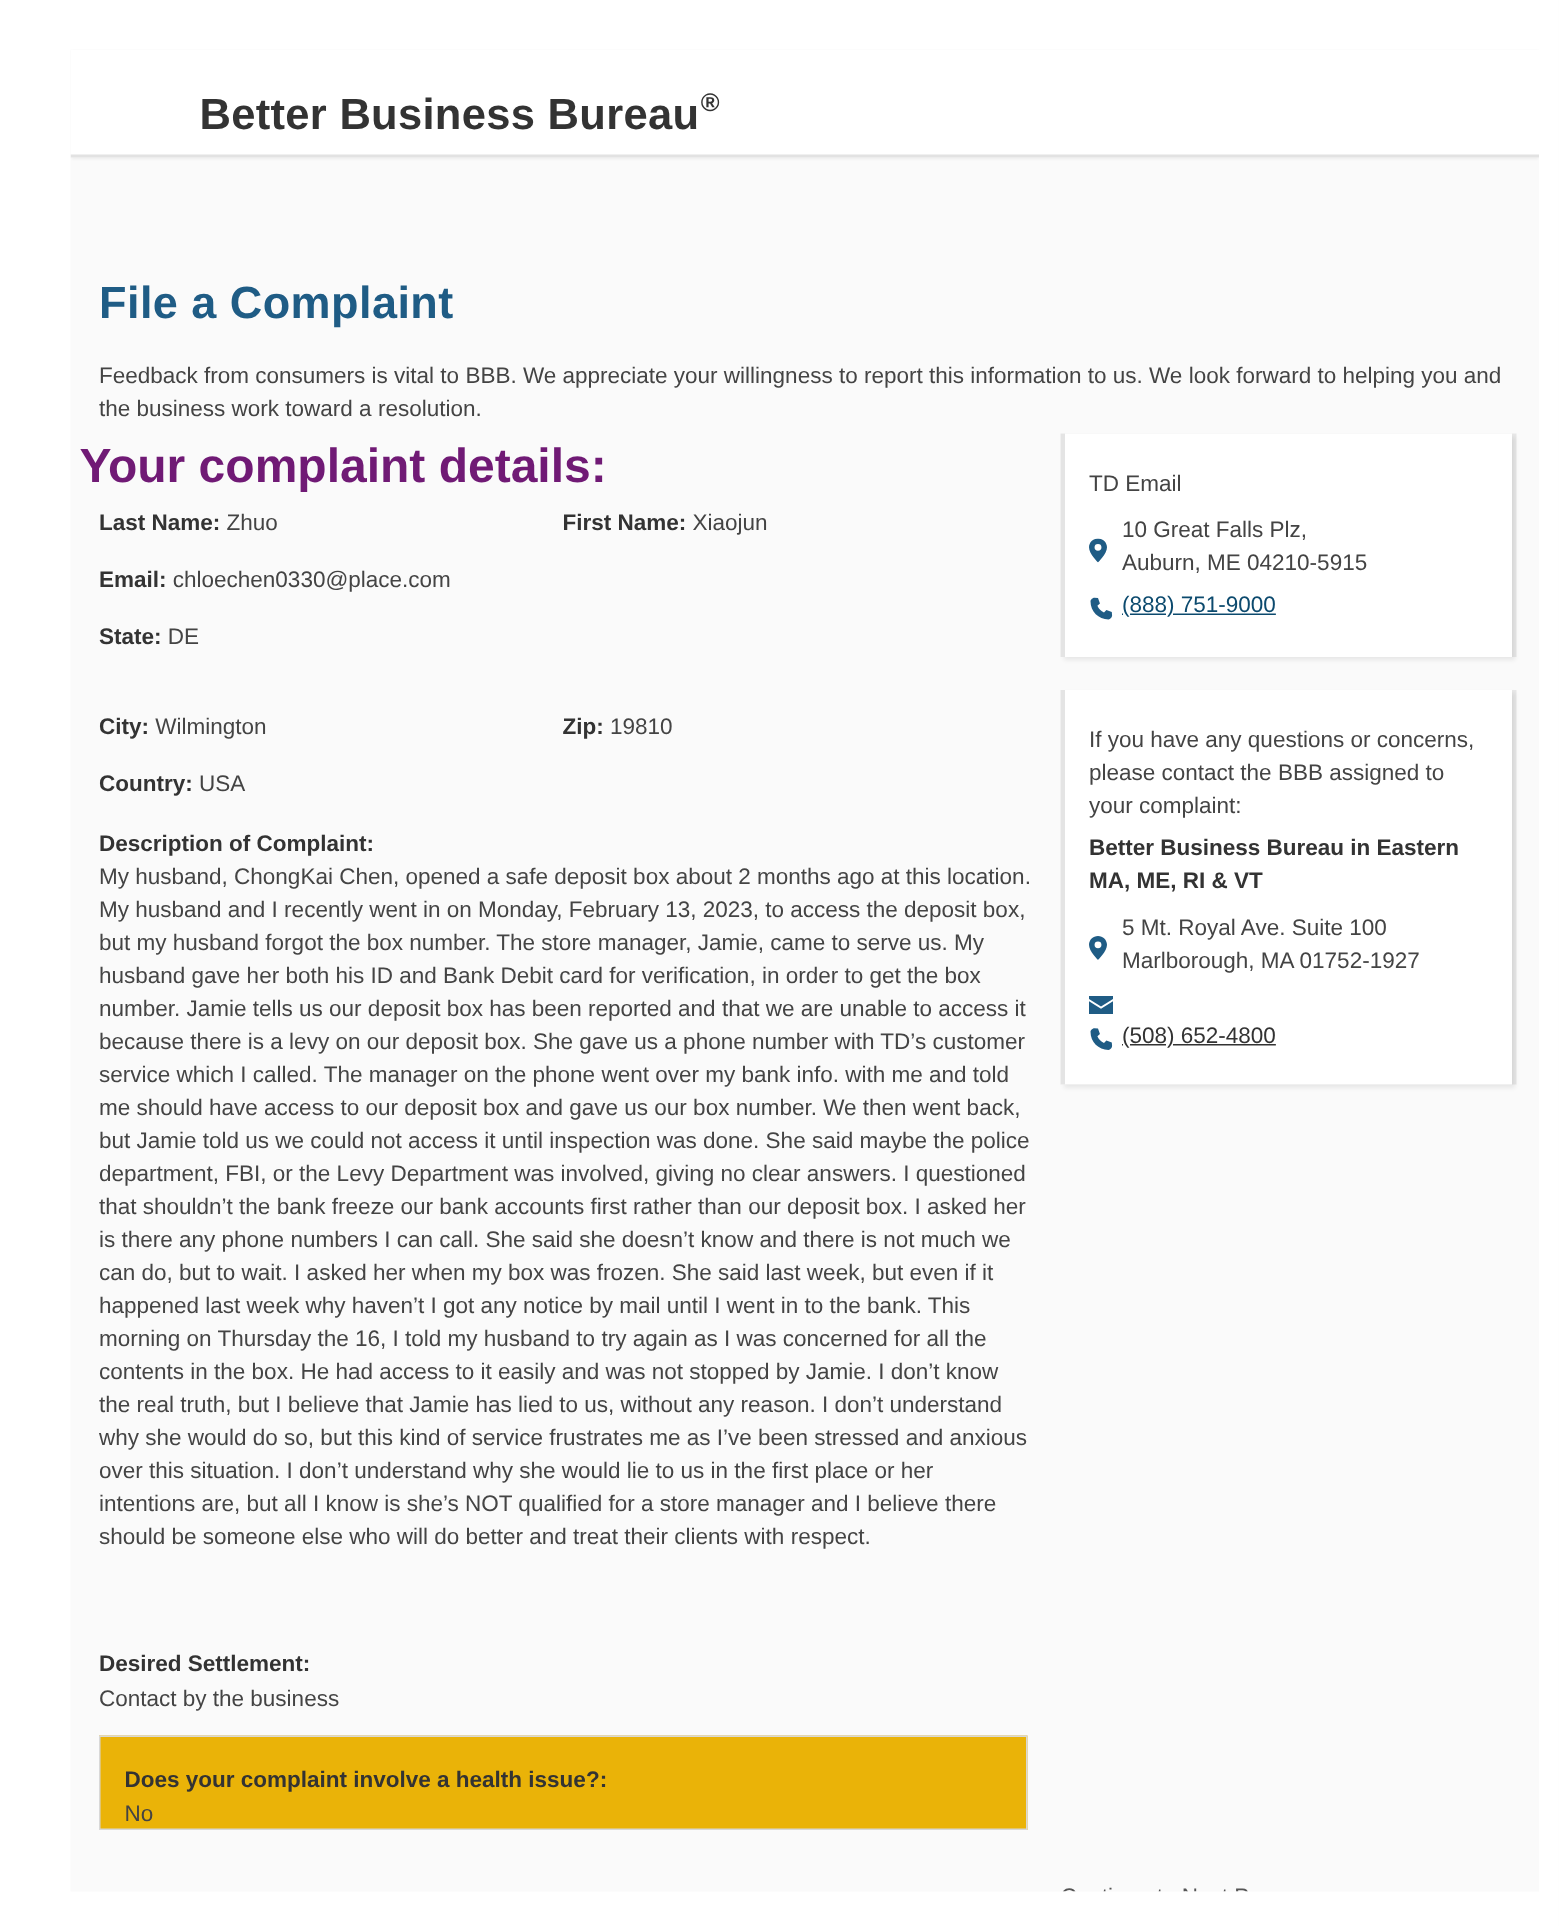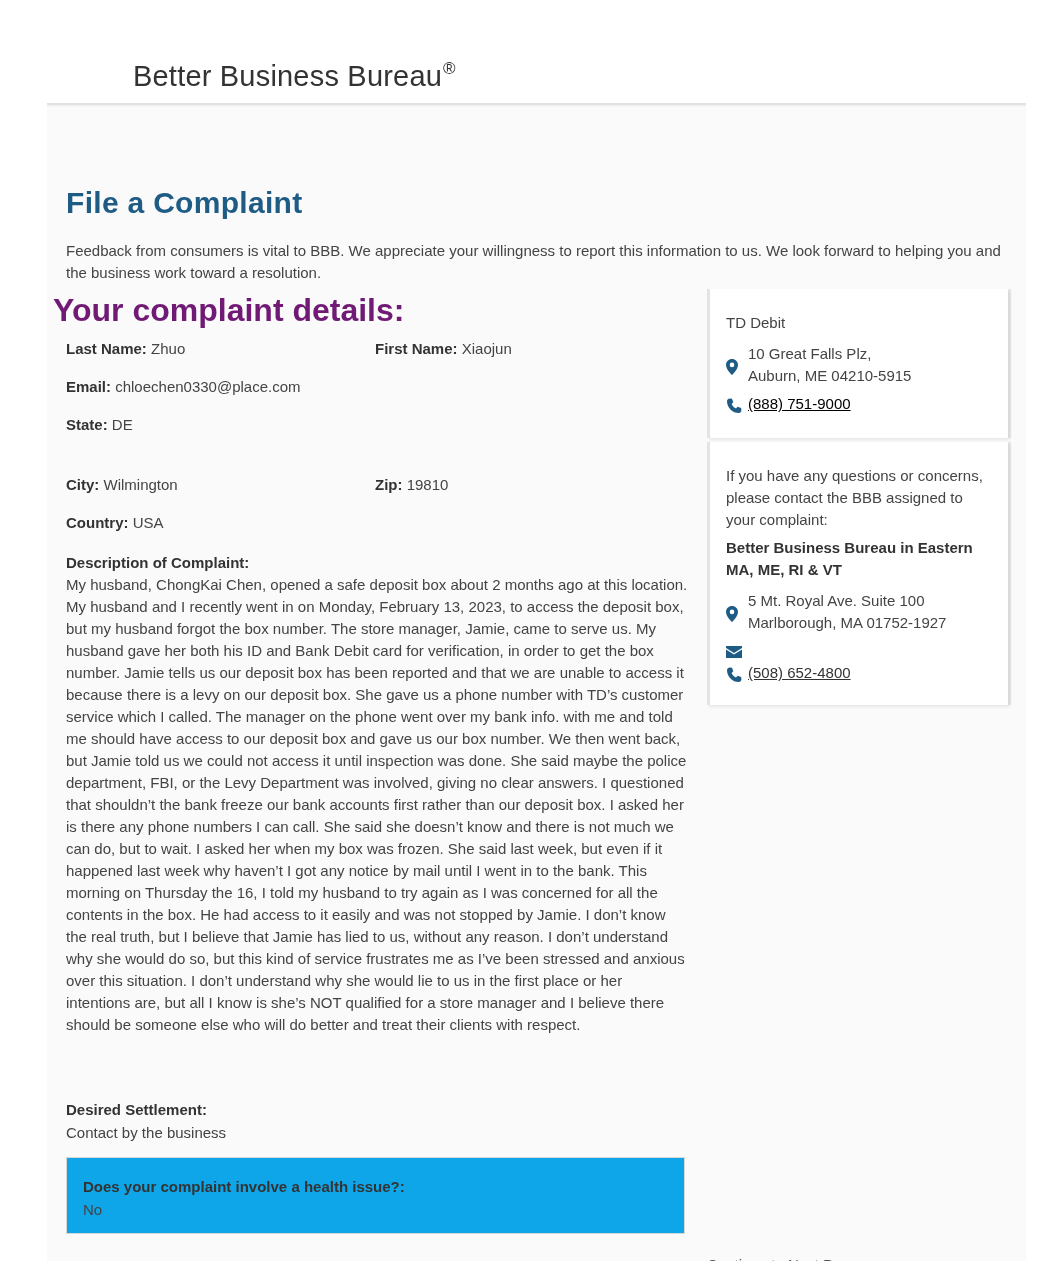--- a/index.html
+++ b/index.html
@@ -16,21 +16,21 @@
       overflow: hidden;
     }
     .header {
       position: absolute; left: 0; top: 0; width: 979px; height: 72px;
       background: #ffffff;
       border-bottom: 2px solid #e2e2e2;
       box-shadow: 0 1px 2px rgba(0,0,0,0.06);
     }
     .brand {
       position: absolute; left: 86px; top: 26px;
-      font-size: 29px; color: #333333; font-weight: normal;
+      font-size: 29px; color: #333333; font-weight: bold;
       letter-spacing: 0.2px;
     }
     .brand sup { font-size: 17px; vertical-align: 12px; margin-left: 1px; }
 
     .page-title {
       position: absolute; left: 19px; top: 153px;
       font-size: 30px; font-weight: bold; color: #1f5c85;
       letter-spacing: 0.3px;
     }
     .intro {
@@ -48,38 +48,38 @@
     .lbl { font-weight: bold; color: #333; }
     .stack { display: block; line-height: 22px; }
 
     .desc-block { position: absolute; left: 19px; top: 519px; width: 622px; font-size: 15px; line-height: 22px; color: #444; }
     .desc-block .lbl { display: block; }
 
     .settle { position: absolute; left: 19px; top: 1065px; width: 622px; font-size: 15px; line-height: 23px; color: #444; }
     .settle .lbl { display: block; }
 
     .health {
-      position: absolute; left: 19px; top: 1124px; width: 619px; height: 77px;
-      background: #0ea5e9; border: 1px solid #d8d8d8;
+      position: absolute; left: 19px; top: 1124px; width: 619px; height: 63px;
+      background: #eab308; border: 1px solid #d8d8d8;
       padding: 17px 16px; font-size: 15px; line-height: 23px; color: #444;
     }
     .health .lbl { display: block; }
 
     .card {
       position: absolute; background: #ffffff;
       border-left: 3px solid #e4e4e4;
       box-shadow: 2px 2px 3px rgba(0,0,0,0.08), 3px 0 0 #e8e8e8;
       font-size: 15px; line-height: 22px; color: #444;
     }
     .card-biz { left: 660px; top: 256px; width: 301px; height: 149px; padding: 23px 16px; }
-    .card-bbb { left: 660px; top: 409px; width: 301px; height: 263px; padding: 23px 16px; }
+    .card-bbb { left: 660px; top: 427px; width: 301px; height: 263px; padding: 23px 16px; }
     .line { display: flex; align-items: center; margin-top: 9px; }
     .line .ico { width: 22px; flex: 0 0 22px; padding-top: 3px; }
     .ico svg { display: block; }
-    .link { color: #000000; text-decoration: underline; }
+    .link { color: #0c4a6e; text-decoration: underline; }
     .link.dark { color: #333; }
     .bbb-name { font-weight: bold; color: #333; margin-top: 6px; }
     .bottom-clip {
       position: absolute; left: 660px; top: 1221px; font-size: 15px; color: #555;
       height: 7px; overflow: hidden; line-height: 22px;
     }
   </style>
 </head>
 <body>
 
@@ -145,21 +145,21 @@
     <span class="lbl">Desired Settlement:</span>
     <span>Contact by the business</span>
   </div>
 
   <div class="health">
     <span class="lbl">Does your complaint involve a health issue?:</span>
     <span>No</span>
   </div>
 
   <div class="card card-biz">
-    <div>TD Debit</div>
+    <div>TD Email</div>
     <div class="line">
       <span class="ico">
         <svg width="12" height="16" viewBox="0 0 12 16">
             <path d="M6 0C2.7 0 0 2.6 0 5.9 0 10.3 6 16 6 16s6-5.7 6-10.1C12 2.6 9.3 0 6 0zm0 8.2a2.3 2.3 0 1 1 0-4.6 2.3 2.3 0 0 1 0 4.6z" fill="#1f5c85"></path>
           </svg>
       </span>
       <div>
         <div>10 Great Falls Plz,</div>
         <div>Auburn, ME 04210-5915</div>
       </div>

